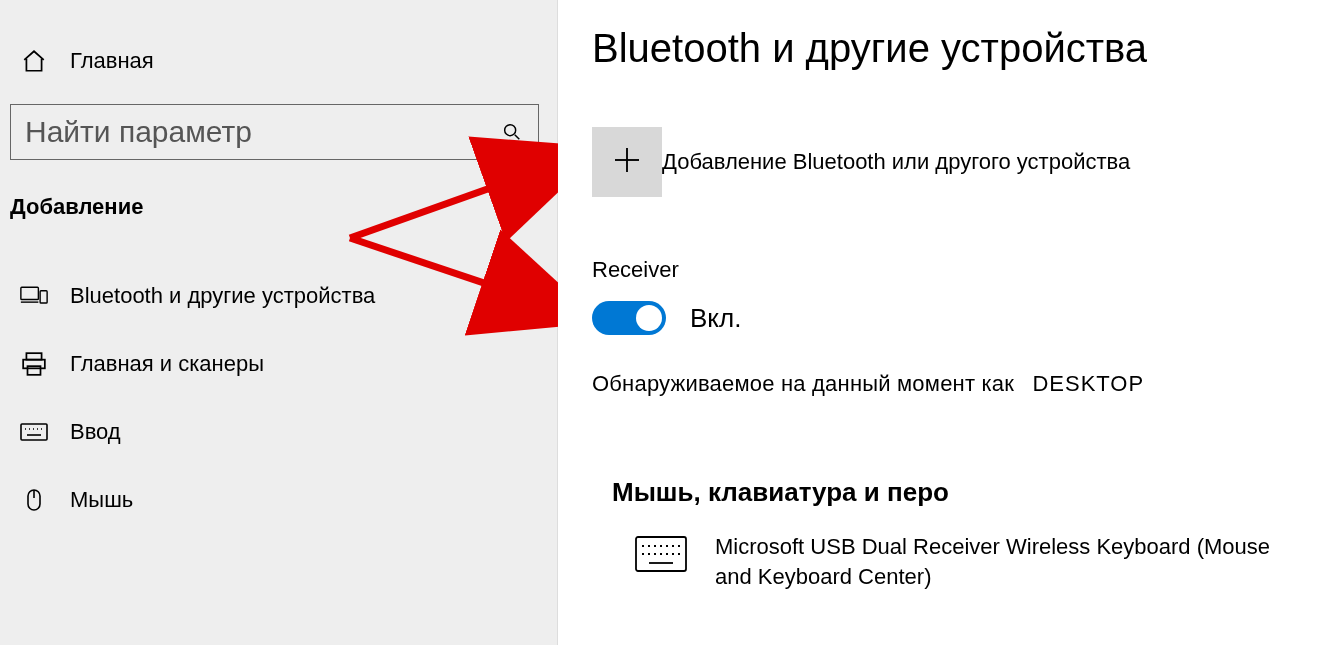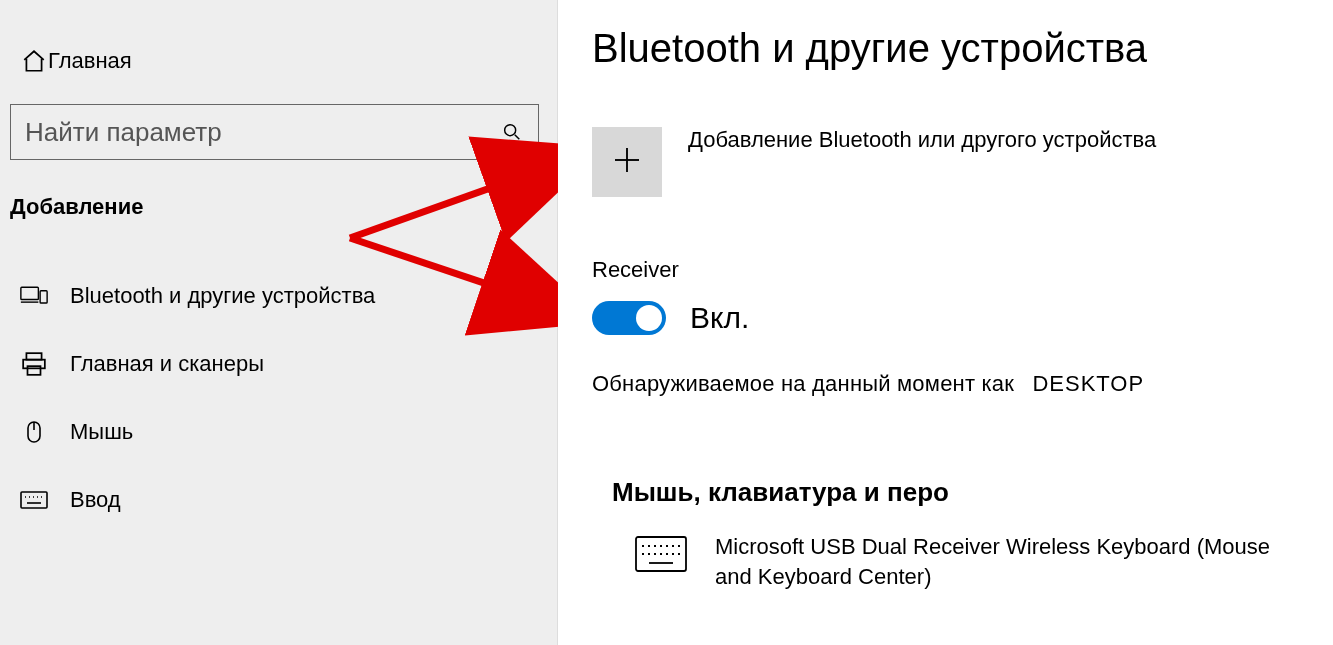--- a/index.html
+++ b/index.html
@@ -16,68 +16,69 @@
     flex: 1;
     background: #fff;
     padding: 20px 30px 20px 34px;
     position: relative;
   }
 
   
   .home-row {
     display: flex;
     align-items: center;
+    gap: 22px;
     padding: 0 0 0 20px;
     height: 46px;
     cursor: pointer;
   }
   .home-row .icon { width: 28px; height: 28px; display:flex; align-items:center; justify-content:center; }
   .home-label { font-size: 22px; }
   .search-wrap { padding: 20px 18px 0 10px; }
   .search-box {
     display: flex; align-items: center;
     border: 1px solid #666;
     height: 56px;
     background: #eee;
     padding: 0 14px 0 14px;
   }
   .search-input {
     flex: 1; border: none; background: transparent; outline: none;
-    font-size: 26px; color: #be185d;
+    font-size: 30px; color: #be185d;
   }
   .search-input::placeholder { color: #555; }
   .search-icon { width: 24px; height: 24px; display:flex; align-items:center; justify-content:center; }
   .cat-heading {
     font-size: 22px; font-weight: 600; padding: 34px 0 6px 10px;
   }
   .nav { padding-top: 36px; }
   .nav-item {
     display: flex; align-items: center; gap: 22px;
     padding: 0 0 0 20px; height: 68px; cursor: pointer;
   }
   .nav-item .nicon { width: 28px; height: 28px; display:flex; align-items:center; justify-content:center; }
   .nav-label { font-size: 22px; }
 
   
   .page-title { font-size: 40px; font-weight: 400; margin-top: 6px; }
-  .add-row { display:flex; align-items:flex-start; gap: 26px; margin-top: 56px; cursor:pointer; }
+  .add-row { display:flex; align-items:center; margin-top: 56px; cursor:pointer; }
   .add-btn {
     width: 70px; height: 70px; background: #d8d8d8; display:flex; align-items:center; justify-content:center;
   }
   .add-label { font-size: 22px; }
   .bt-section { margin-top: 60px; }
   .bt-label { font-size: 22px; }
   .toggle-row { display:flex; align-items:center; gap: 24px; margin-top: 18px; }
   .toggle {
     width: 74px; height: 34px; border-radius: 17px; background:#0078d4; position:relative; cursor:pointer;
   }
   .toggle .knob {
     position:absolute; right:4px; top:4px; width:26px; height:26px; border-radius:50%; background:#fff;
   }
-  .toggle-state { font-size: 30px; }
+  .toggle-state { font-size: 26px; }
   .discoverable { font-size: 22px; margin-top: 36px; letter-spacing: .2px; }
   .discoverable .devname { letter-spacing: 1px; padding-left: 12px; }
   .sec-title { font-size: 26px; margin-top: 80px; margin-left: 20px; }
   .device-row { display:flex; align-items:flex-start; gap: 28px; margin-top: 24px; padding-left: 43px; }
   .kbd-icon { width: 52px; height: 36px; margin-top: 4px; }
   .device-name { font-size: 22px; max-width: 560px; line-height: 1.35; }
 
   
   .anno { position:absolute; top:0; left:0; pointer-events:none; }
 </style>
@@ -129,41 +130,41 @@
             <rect x="5" y="2" width="14" height="6"></rect>
             <rect x="2" y="8" width="20" height="8"></rect>
             <rect x="6" y="14" width="12" height="8"></rect>
           </svg>
         </span>
         <span class="nav-label">Главная и сканеры</span>
       </div>
 
       <div class="nav-item">
         <span class="nicon">
-          <svg viewBox="0 0 24 24" width="24" height="26" fill="none" stroke="#000" stroke-width="1.6">
-            <rect x="6" y="2" width="12" height="20" rx="6"></rect>
-            <line x1="12" y1="2" x2="12" y2="10"></line>
-          </svg>
-        </span>
-        <span class="nav-label">Мышь</span>
-      </div>
-
-      <div class="nav-item">
-        <span class="nicon">
           <svg viewBox="0 0 28 18" width="28" height="18" fill="none" stroke="#000" stroke-width="1.6">
             <rect x="1" y="1" width="26" height="16" rx="1"></rect>
             <line x1="5" y1="6" x2="6" y2="6"></line>
               <line x1="9" y1="6" x2="10" y2="6"></line>
               <line x1="13" y1="6" x2="14" y2="6"></line>
               <line x1="17" y1="6" x2="18" y2="6"></line>
               <line x1="21" y1="6" x2="22" y2="6"></line>
             <line x1="7" y1="12" x2="21" y2="12"></line>
           </svg>
         </span>
         <span class="nav-label">Ввод</span>
+      </div>
+
+      <div class="nav-item">
+        <span class="nicon">
+          <svg viewBox="0 0 24 24" width="24" height="26" fill="none" stroke="#000" stroke-width="1.6">
+            <rect x="6" y="2" width="12" height="20" rx="6"></rect>
+            <line x1="12" y1="2" x2="12" y2="10"></line>
+          </svg>
+        </span>
+        <span class="nav-label">Мышь</span>
       </div>
     </div>
 
     <svg class="anno" width="1333" height="645">
       <defs>
         <marker id="ah" markerWidth="18" markerHeight="16" refX="15" refY="8" orient="auto">
           <polygon points="0,0 18,8 0,16" fill="#e00000"></polygon>
         </marker>
       </defs>
 

